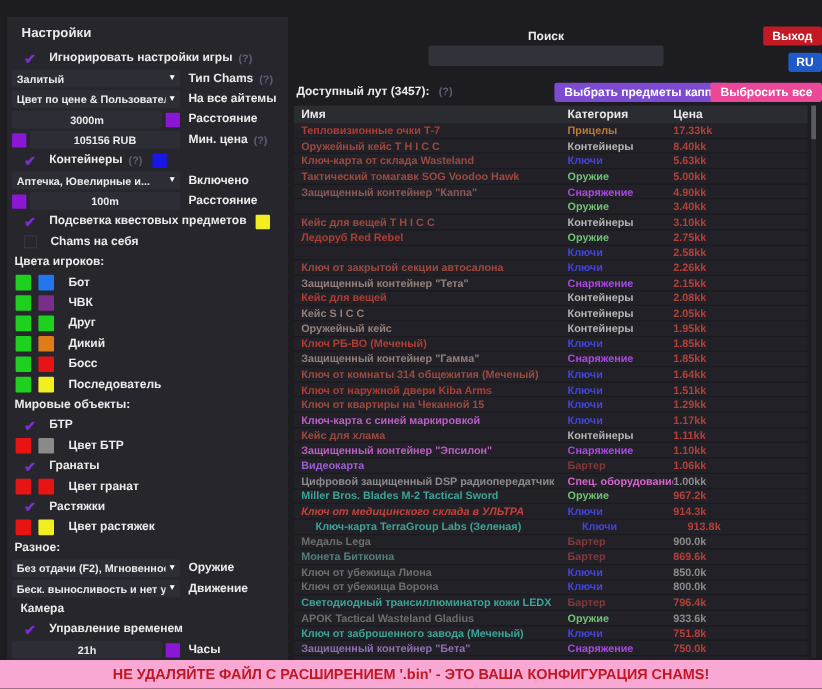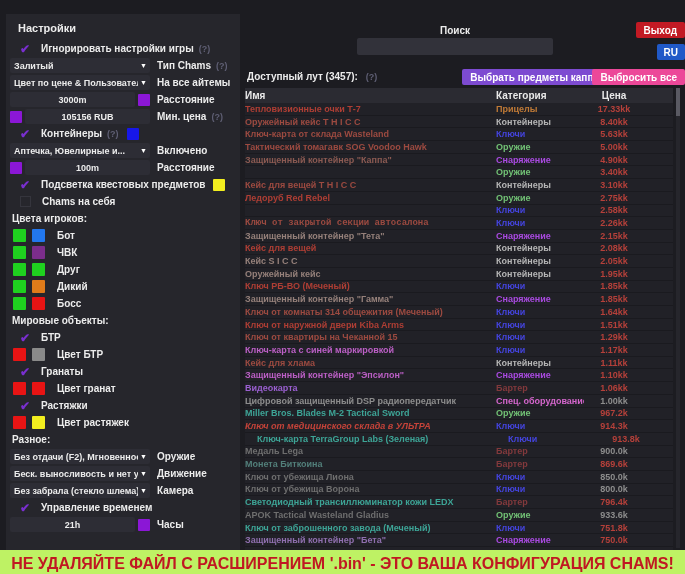--- a/index.html
+++ b/index.html
@@ -46,30 +46,30 @@
   .btn-kappa { right:78px; top:69px; background:#7d4bd1; }
   .btn-drop { right:0; top:69px; background:#ec4899; }
   .loot-header { position:absolute; left:247px; top:71px; font-size:10px; font-weight:700; color:#ececec; }
 
   
   .table { position:absolute; left:245px; top:88px; width:428px; }
   .thead { display:flex; height:15px; background:#2b2b32; align-items:center;
     font-size:10px; font-weight:700; color:#e8e8e8; }
   .lrow { display:flex; height:12.7px; background:#212127; border-bottom:1px solid #1a1a1f;
     align-items:center; font-size:9px; font-weight:700; overflow:hidden; }
-  .c-name { width:251px; padding-left:0; white-space:nowrap; overflow:hidden; }
+  .c-name { width:228px; padding-left:6px; white-space:nowrap; overflow:hidden; }
   .c-cat  { width:88px; white-space:nowrap; overflow:hidden; }
-  .c-price{ width:64px; text-align:center; padding-right:4px; white-space:nowrap; }
+  .c-price{ width:64px; text-align:left; padding-right:4px; white-space:nowrap; }
   .partial { height:6px; }
   .scrollbar { position:absolute; left:676px; top:88px; width:4px; height:460px; background:#26262c; }
   .thumb { width:4px; height:28px; background:#5a5a63; }
 
   
-  .footer { position:absolute; left:0; bottom:0; width:685px; height:24px; background:#bef264;
-    text-align:center; padding-top:5px; font-size:16px; font-weight:700; color:#c01822; }
+  .footer { position:absolute; left:0; bottom:0; width:685px; height:24px; background:#f9a8d4;
+    text-align:center; padding-top:5px; font-size:12px; font-weight:700; color:#c01822; }
 </style>
 </head>
 <body>
 
 <div class="panel">
   <div class="panel-title">Настройки</div>
   <div id="settings-items">
       <div class="srow cbrow">
         <span class="chk">✔</span>
         <span class="cblab">Игнорировать настройки игры</span>
@@ -165,20 +165,25 @@
       <div class="srow pair">
         <span class="sw big" style="background: rgb(31, 209, 31);"></span>
         <span class="sw big sw2" style="background: rgb(224, 123, 26);"></span>
         <span class="lab">Дикий</span>
       </div>
       <div class="srow pair">
         <span class="sw big" style="background: rgb(31, 209, 31);"></span>
         <span class="sw big sw2" style="background: rgb(232, 20, 20);"></span>
         <span class="lab">Босс</span>
       </div>
+      <div class="srow pair">
+        <span class="sw big" style="background: rgb(31, 209, 31);"></span>
+        <span class="sw big sw2" style="background: rgb(242, 238, 31);"></span>
+        <span class="lab">Последователь</span>
+      </div>
       <div class="sec-h">Мировые объекты:</div>
       <div class="srow cbrow">
         <span class="chk">✔</span>
         <span class="cblab">БТР</span>
       </div>
       <div class="srow pair">
         <span class="sw big" style="background: rgb(232, 20, 20);"></span>
         <span class="sw big sw2" style="background: rgb(138, 138, 138);"></span>
         <span class="lab">Цвет БТР</span>
       </div>
@@ -213,26 +218,20 @@
       <div class="srow">
         <div class="cw">
           <div class="ctrl dd">
             <span class="val">Беск. выносливость и нет уста</span>
             <span class="arrow">▼</span>
           </div>
         </div>
         <span class="lab">Движение</span>
       </div>
       <div class="srow">
-        <div class="cw">
-          <div class="ctrl dd">
-            <span class="val">Без забрала (стекло шлема)</span>
-            <span class="arrow">▼</span>
-          </div>
-        </div>
         <span class="lab">Камера</span>
       </div>
       <div class="srow cbrow">
         <span class="chk">✔</span>
         <span class="cblab">Управление временем</span>
       </div>
       <div class="srow">
         <div class="cw">
           <div class="ctrl inp">
             <span class="val">21h</span>
@@ -302,21 +301,21 @@
         <div class="c-name" style="color: rgb(174, 62, 52);">Ледоруб Red Rebel</div>
         <div class="c-cat" style="color: rgb(114, 194, 117);">Оружие</div>
         <div class="c-price" style="color: rgb(181, 64, 58);">2.75kk</div>
       </div>
       <div class="lrow">
         <div class="c-name" style="color: rgb(156, 74, 64); margin-top: 21px;">Ключ РБ-БК (Меченый)</div>
         <div class="c-cat" style="color: rgb(68, 68, 221);">Ключи</div>
         <div class="c-price" style="color: rgb(181, 64, 58);">2.58kk</div>
       </div>
       <div class="lrow">
-        <div class="c-name" style="color: rgb(156, 74, 64); font-family: Liberation Mono, monospace;">Ключ от закрытой секции автосалона</div>
+        <div class="c-name" style="color: rgb(156, 74, 64);">Ключ от закрытой секции автосалона</div>
         <div class="c-cat" style="color: rgb(68, 68, 221);">Ключи</div>
         <div class="c-price" style="color: rgb(181, 64, 58);">2.26kk</div>
       </div>
       <div class="lrow">
         <div class="c-name" style="color: rgb(149, 128, 122);">Защищенный контейнер "Тета"</div>
         <div class="c-cat" style="color: rgb(169, 74, 224);">Снаряжение</div>
         <div class="c-price" style="color: rgb(181, 64, 58);">2.15kk</div>
       </div>
       <div class="lrow">
         <div class="c-name" style="color: rgb(174, 62, 52);">Кейс для вещей</div>

